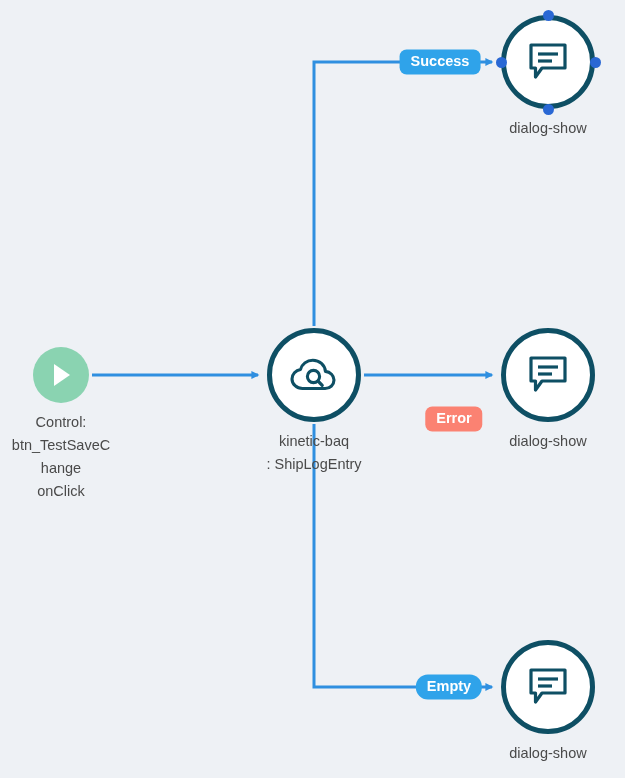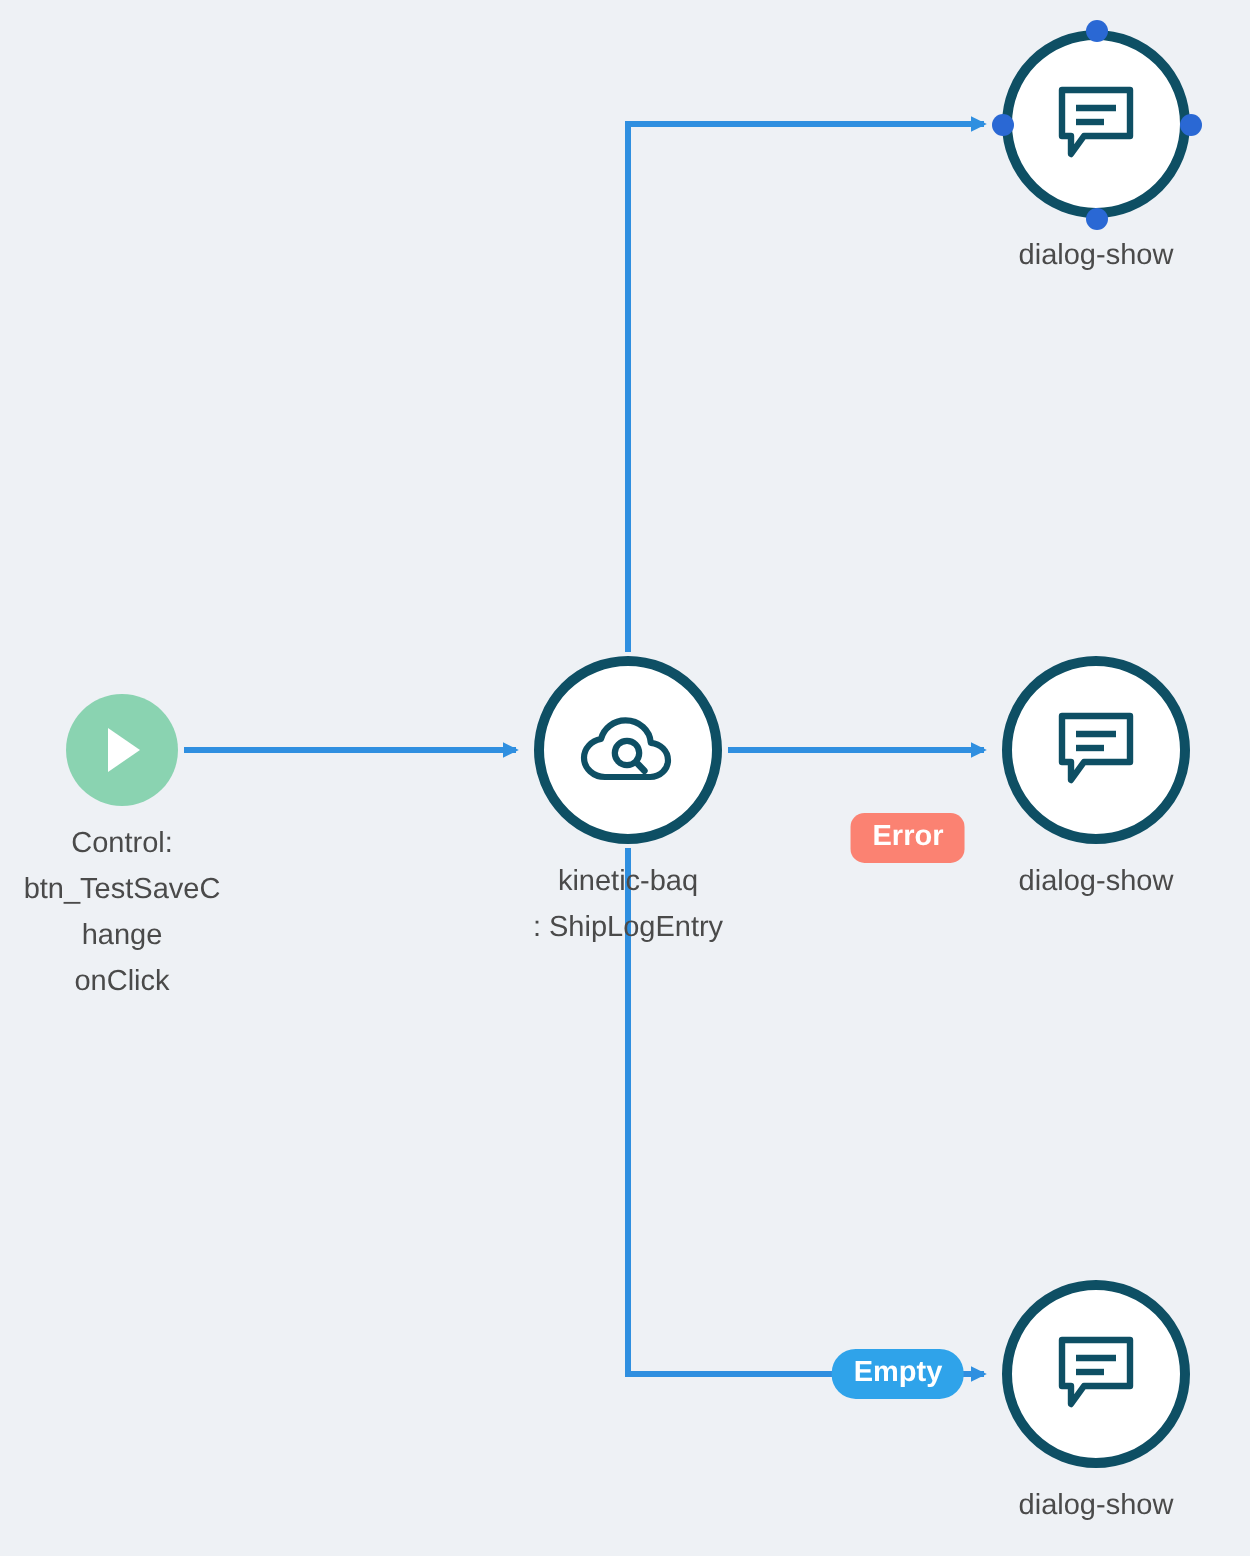--- a/index.html
+++ b/index.html
@@ -202,18 +202,19 @@
         <svg class="icon-svg" width="44" height="42" viewBox="0 0 44 42" aria-hidden="true">
           <path d="M5 4 H39 V27 H16 L9.5 36 V27 H5 Z" fill="#ffffff" stroke="#0e4f64" stroke-width="3.2" stroke-linejoin="round"></path>
           <line x1="12" y1="13" x2="32" y2="13" stroke="#0e4f64" stroke-width="3.2"></line>
           <line x1="12" y1="20" x2="26" y2="20" stroke="#0e4f64" stroke-width="3.2"></line>
         </svg>
       </span>
     </div>
     <div class="node-label">dialog-show</div>
   </div>
 
+  <div class="badge success" style="left:440px; top:62px;">Success</div>
 
   <div class="badge error" style="left:454px; top:375px;">Error</div>
 
   <div class="badge empty" style="left:449px; top:687px;">Empty</div>
 
 </div>
 
 </body></html>

